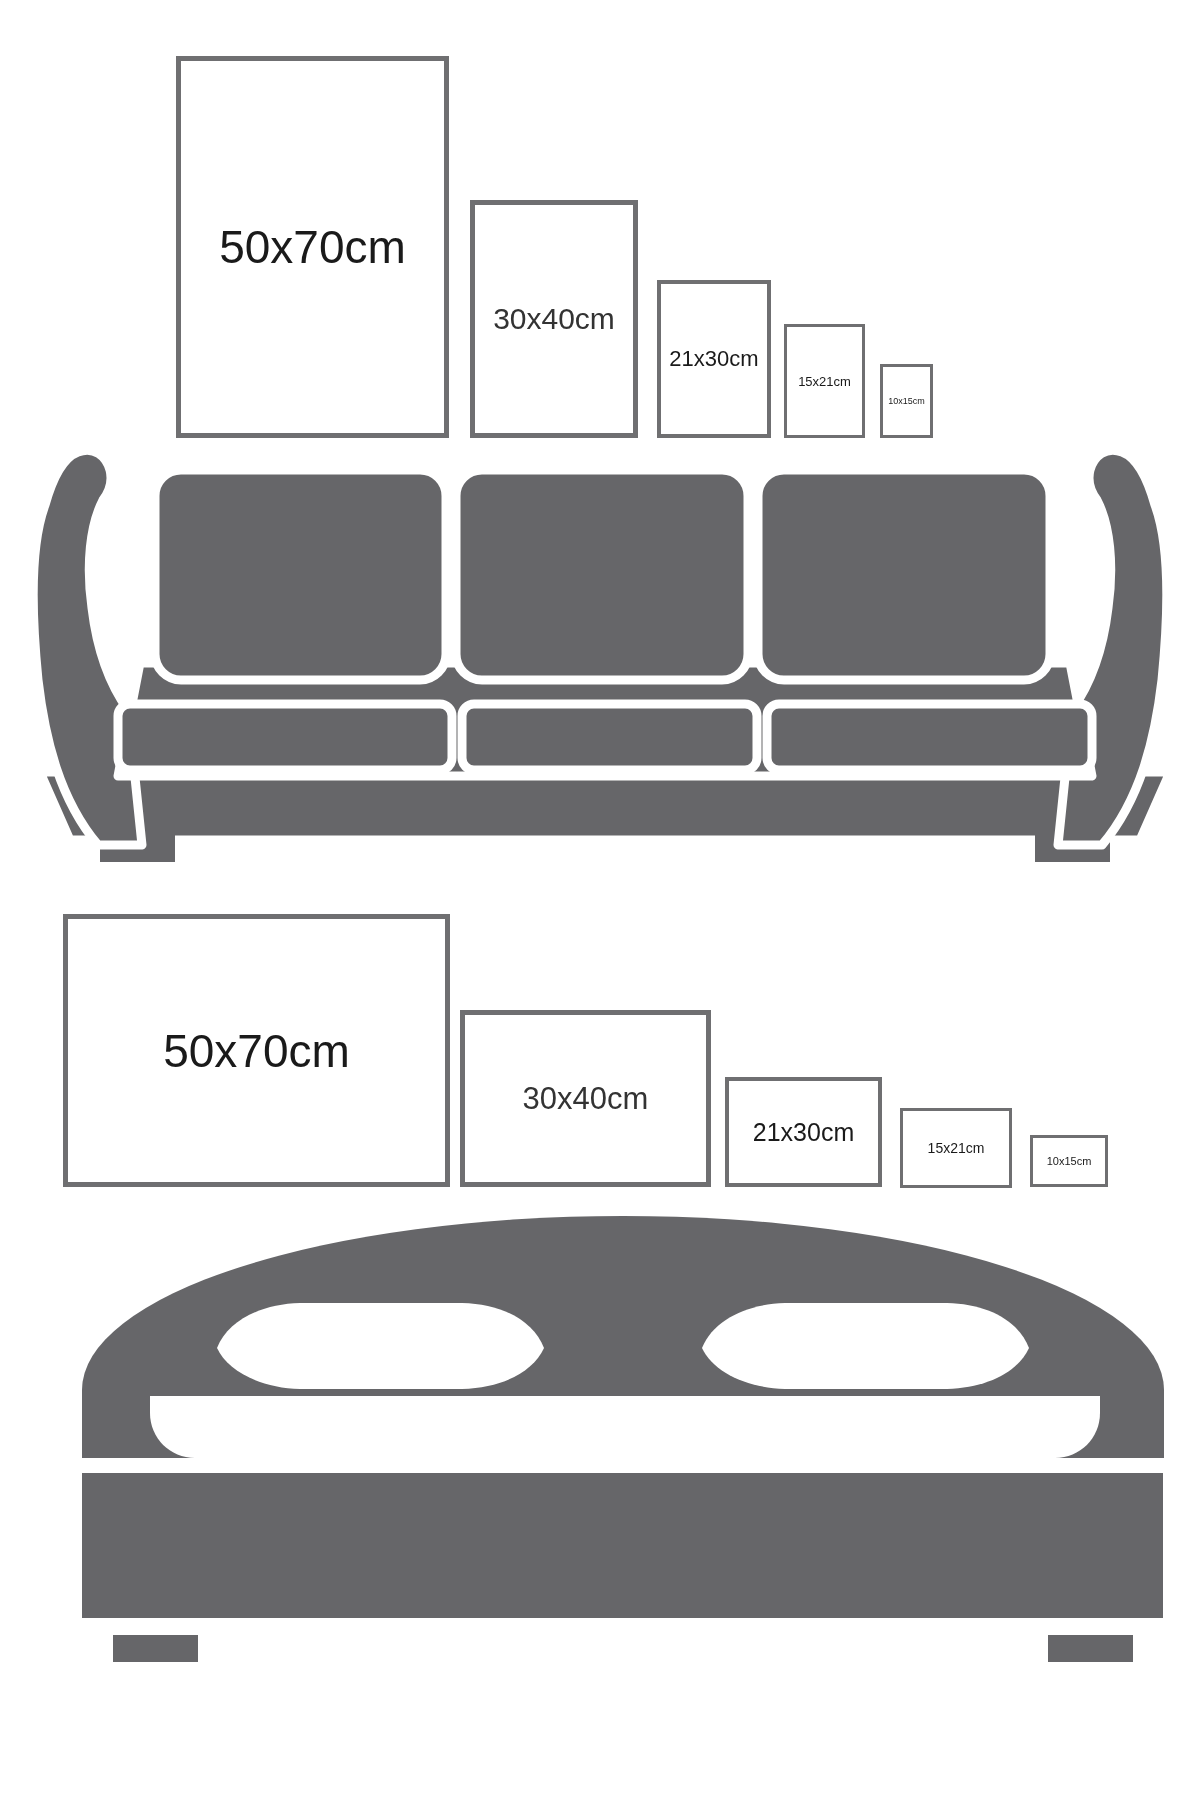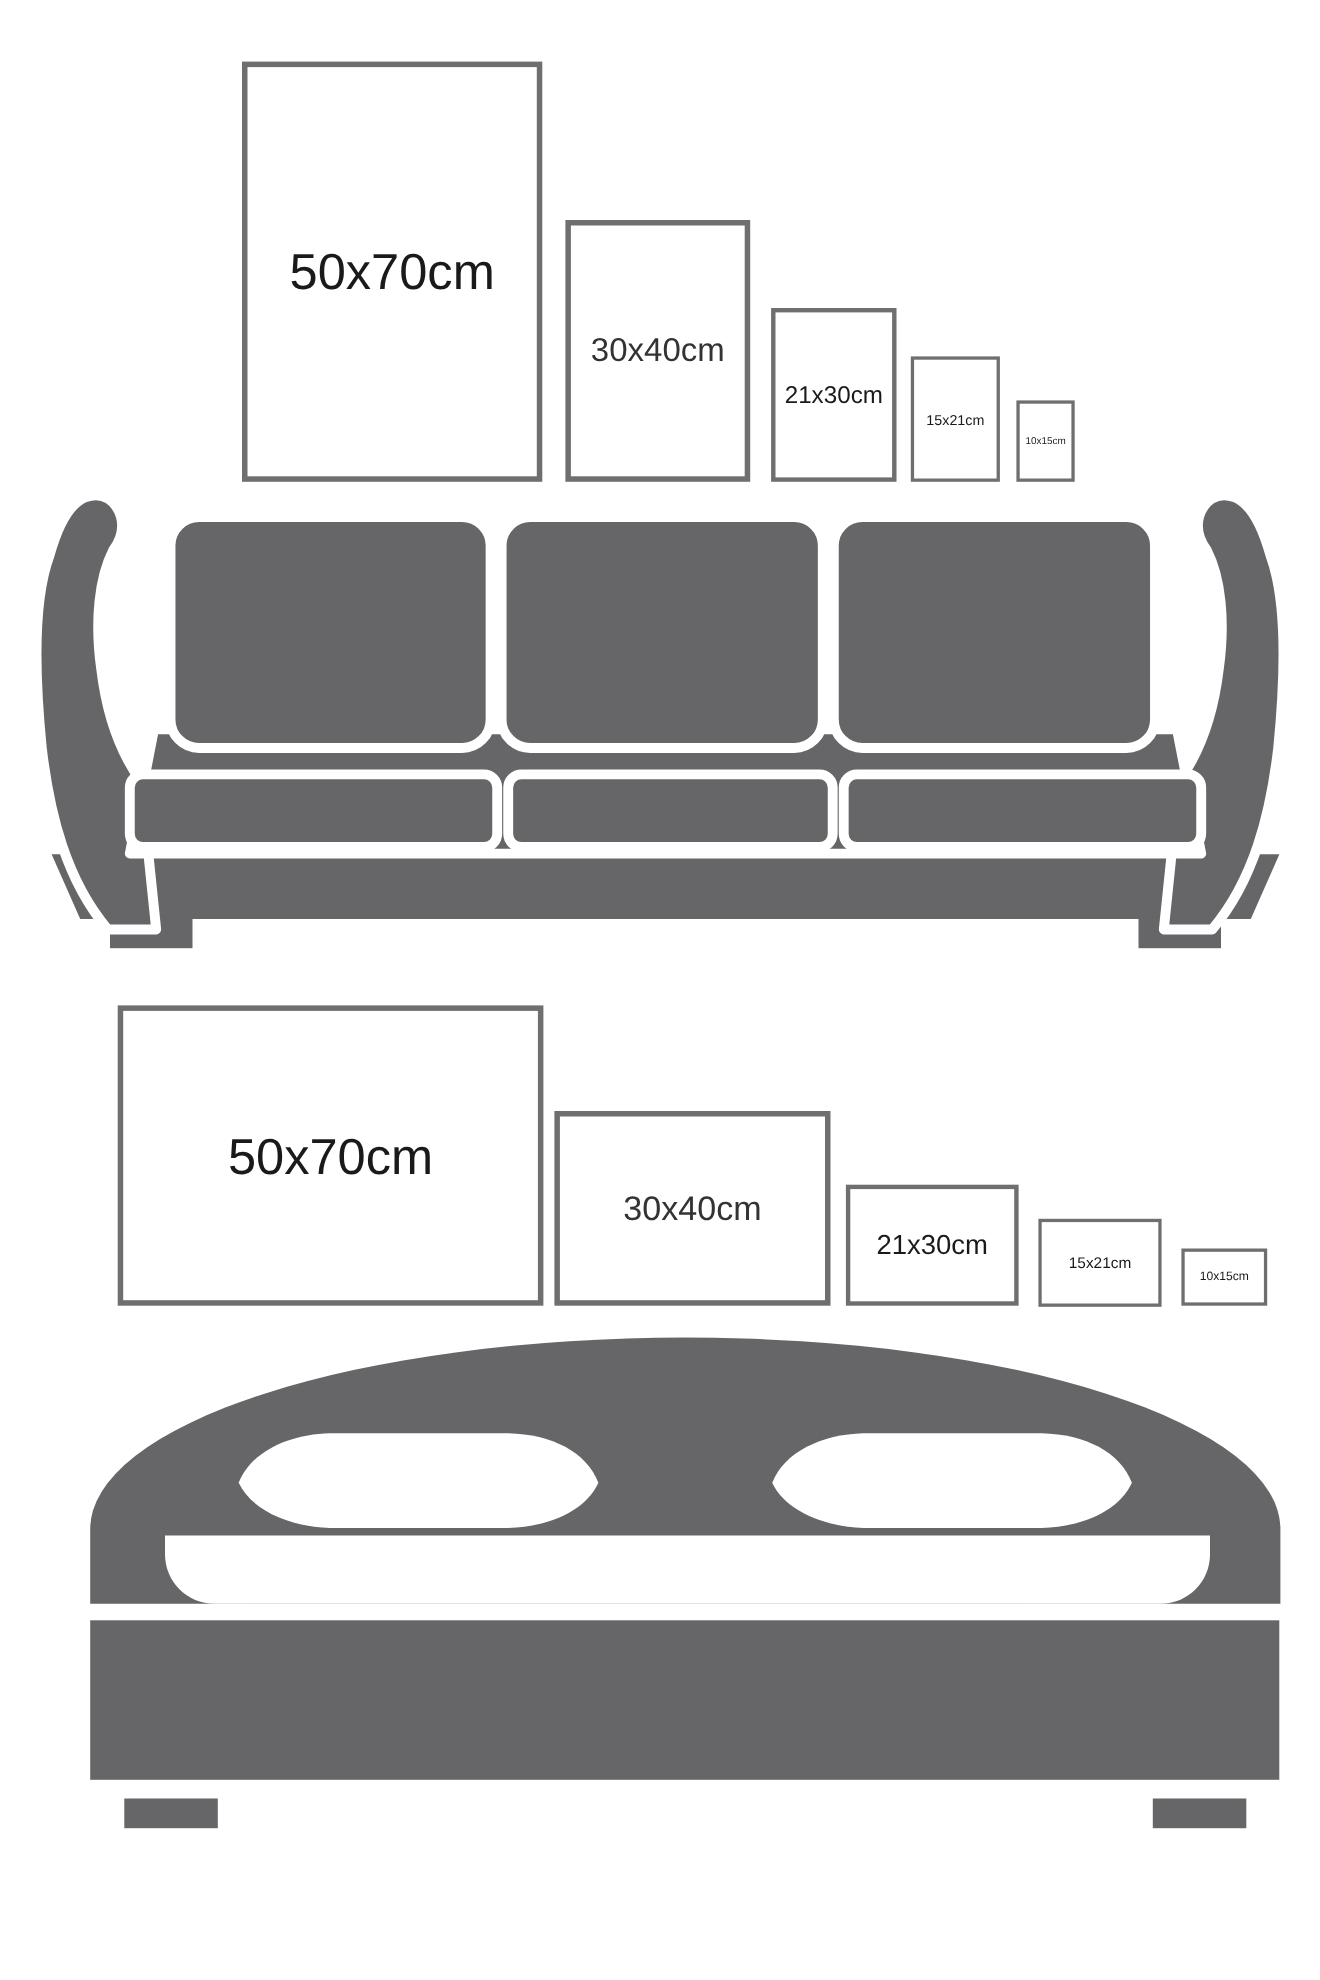--- a/index.html
+++ b/index.html
@@ -11,21 +11,20 @@
     overflow:hidden;
   }
   .frame{
     position:absolute;
     box-sizing:border-box;
     background:#ffffff;
     border-style:solid;
     border-color:var(--frame-border,#6f6f71);
     display:flex;align-items:center;justify-content:center;
     color:var(--label-text,#1a1a1a);
-    margin-left:44px;
   }
   .frame span{white-space:nowrap;}
   
   .f1{left:176px;top:56px;width:273px;height:382px;border-width:5px;font-size:46px;}
   .f2{left:470px;top:200px;width:168px;height:238px;border-width:5px;font-size:30px;color:#333;}
   .f3{left:657px;top:280px;width:114px;height:158px;border-width:4px;font-size:22px;}
   .f4{left:784px;top:324px;width:81px;height:114px;border-width:3px;font-size:13px;}
   .f5{left:880px;top:364px;width:53px;height:74px;border-width:3px;font-size:9px;}
   
   .b1{left:63px;top:914px;width:387px;height:273px;border-width:5px;font-size:46px;}

